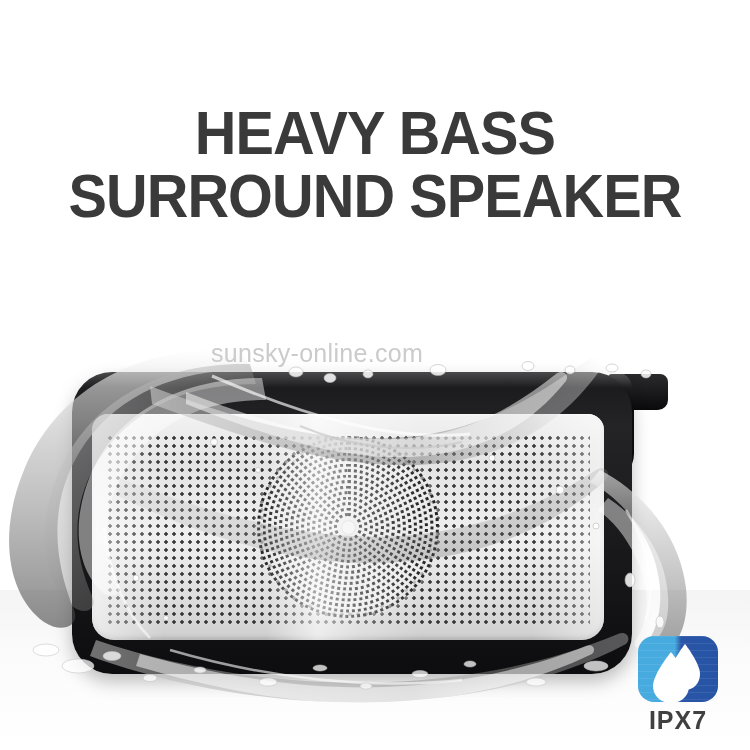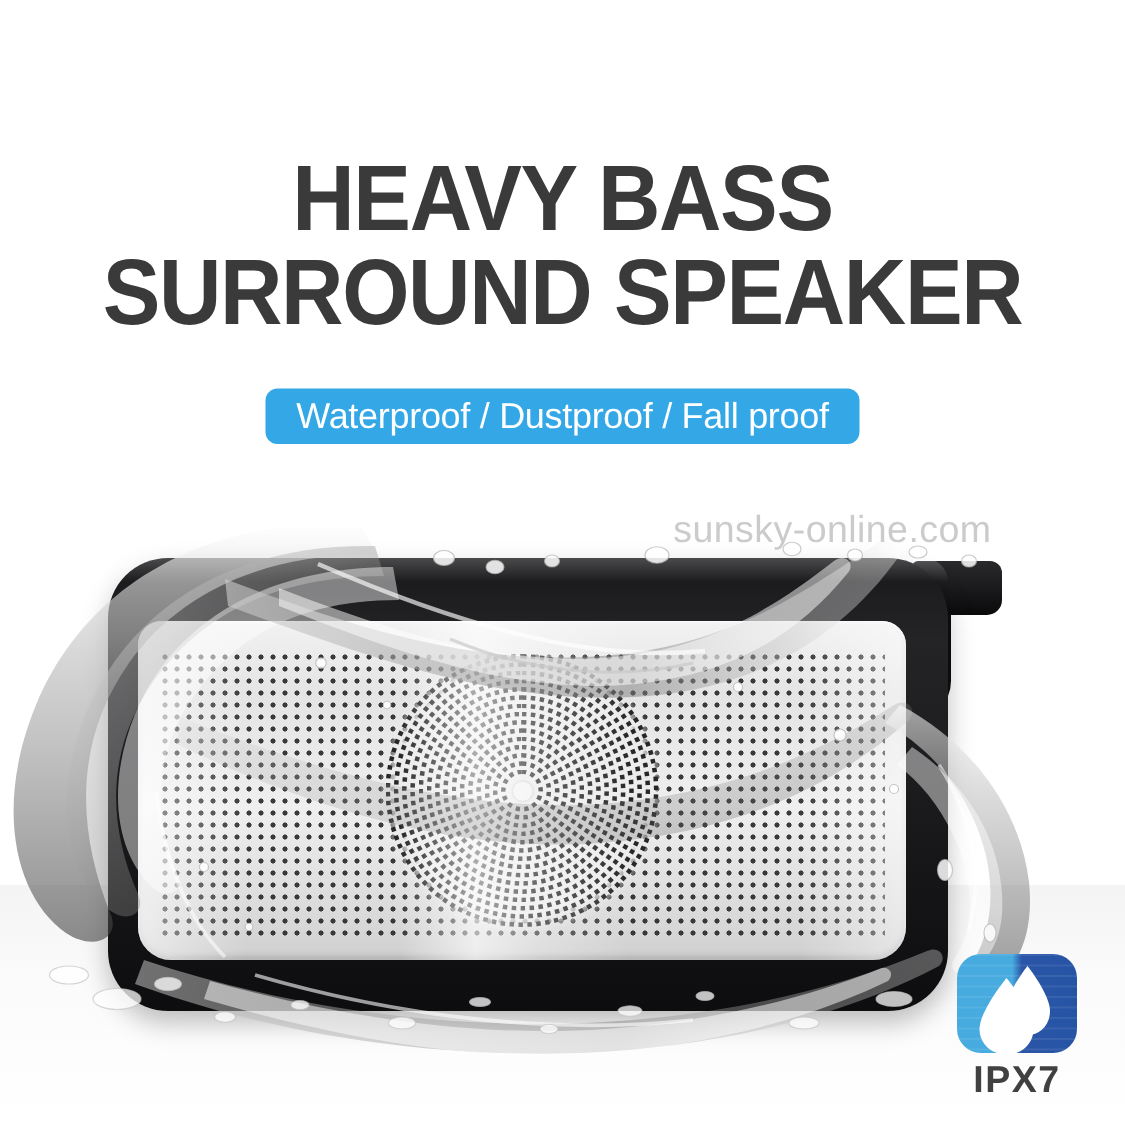--- a/index.html
+++ b/index.html
@@ -70,27 +70,26 @@
     font-weight: 400;
     white-space: nowrap;
     letter-spacing: -0.2px;
   }
 
   .watermark {
     position: absolute;
     top: 339px;
     left: 0;
     width: 634px;
-    text-align: right;
+    text-align: center;
     font-size: 25px;
     color: #cbcbcb;
     letter-spacing: 0.3px;
     white-space: nowrap;
     z-index: 40;
-    margin-left: 27px;
   }
 
   
   .scene {
     position: absolute;
     left: 0;
     top: 330px;
     width: 750px;
     height: 420px;
     overflow: hidden;
@@ -282,23 +281,20 @@
 </style>
 </head>
 <body>
 
 <div id="page">
 
 
   <div class="headline headline-1">HEAVY BASS</div>
   <div class="headline headline-2">SURROUND SPEAKER</div>
 
-  <div class="pill-wrap">
-    <div class="pill">Waterproof / Dustproof / Fall proof</div>
-  </div>
 
   <div class="watermark">sunsky-online.com</div>
 
   <div class="scene">
 
     <div class="floor"></div>
     <div class="floor-shadow"></div>
 
     <div class="flange-neck"></div>
     <div class="flange"></div>

